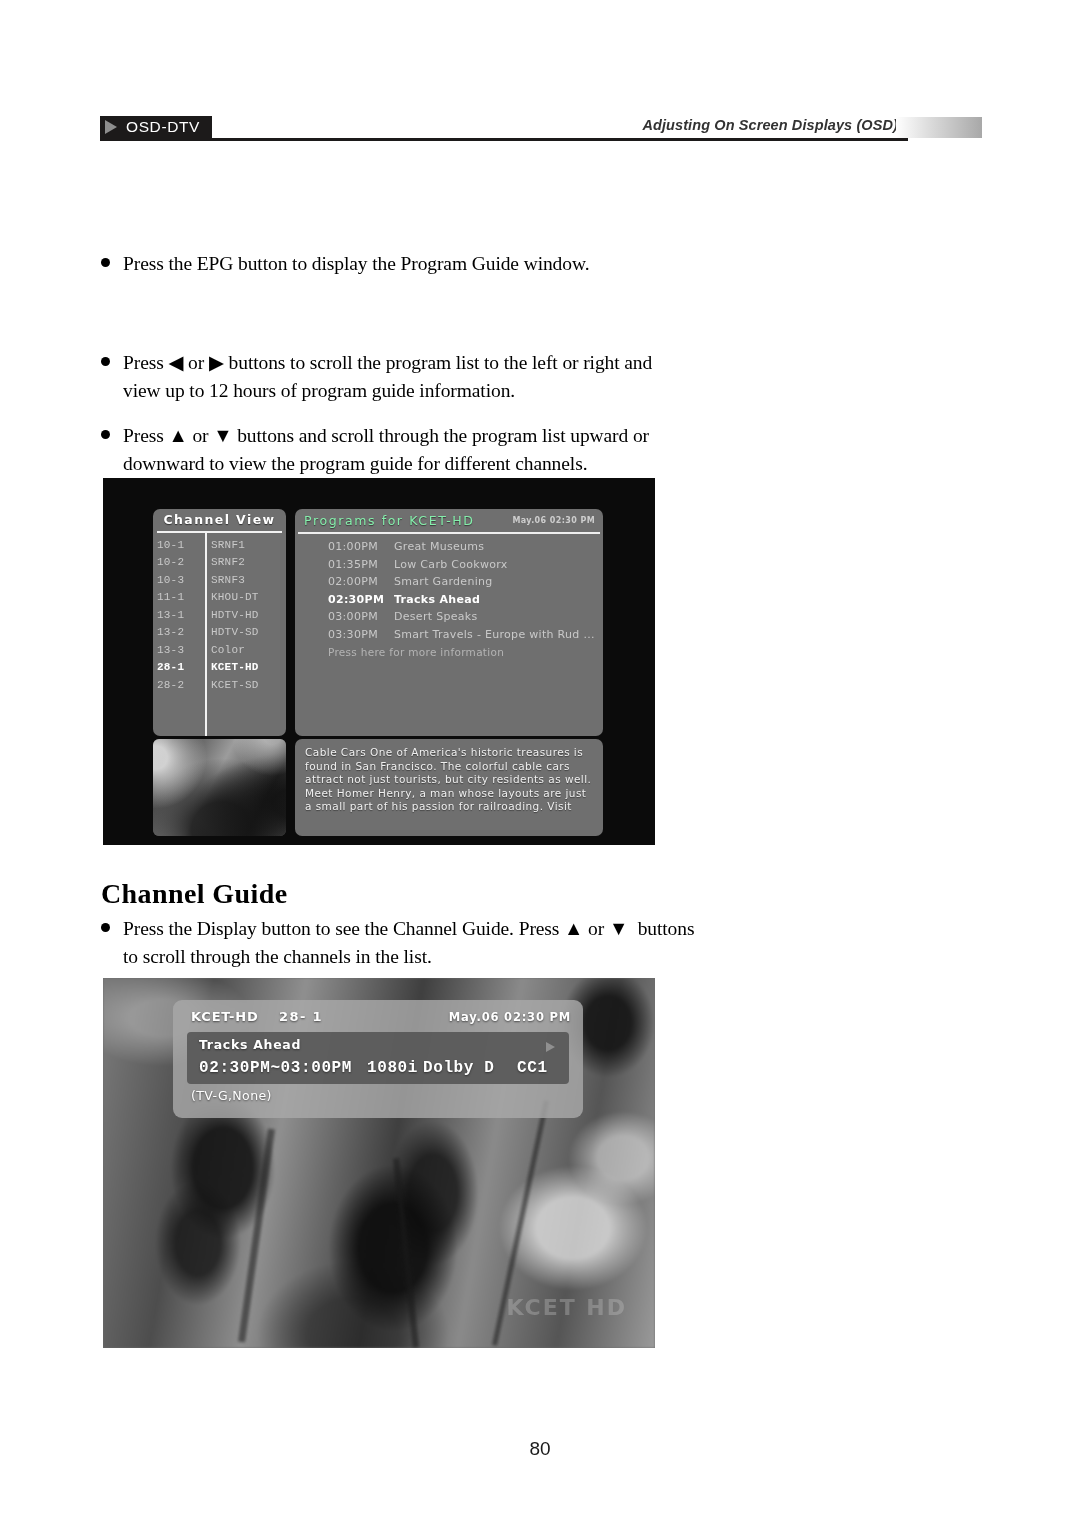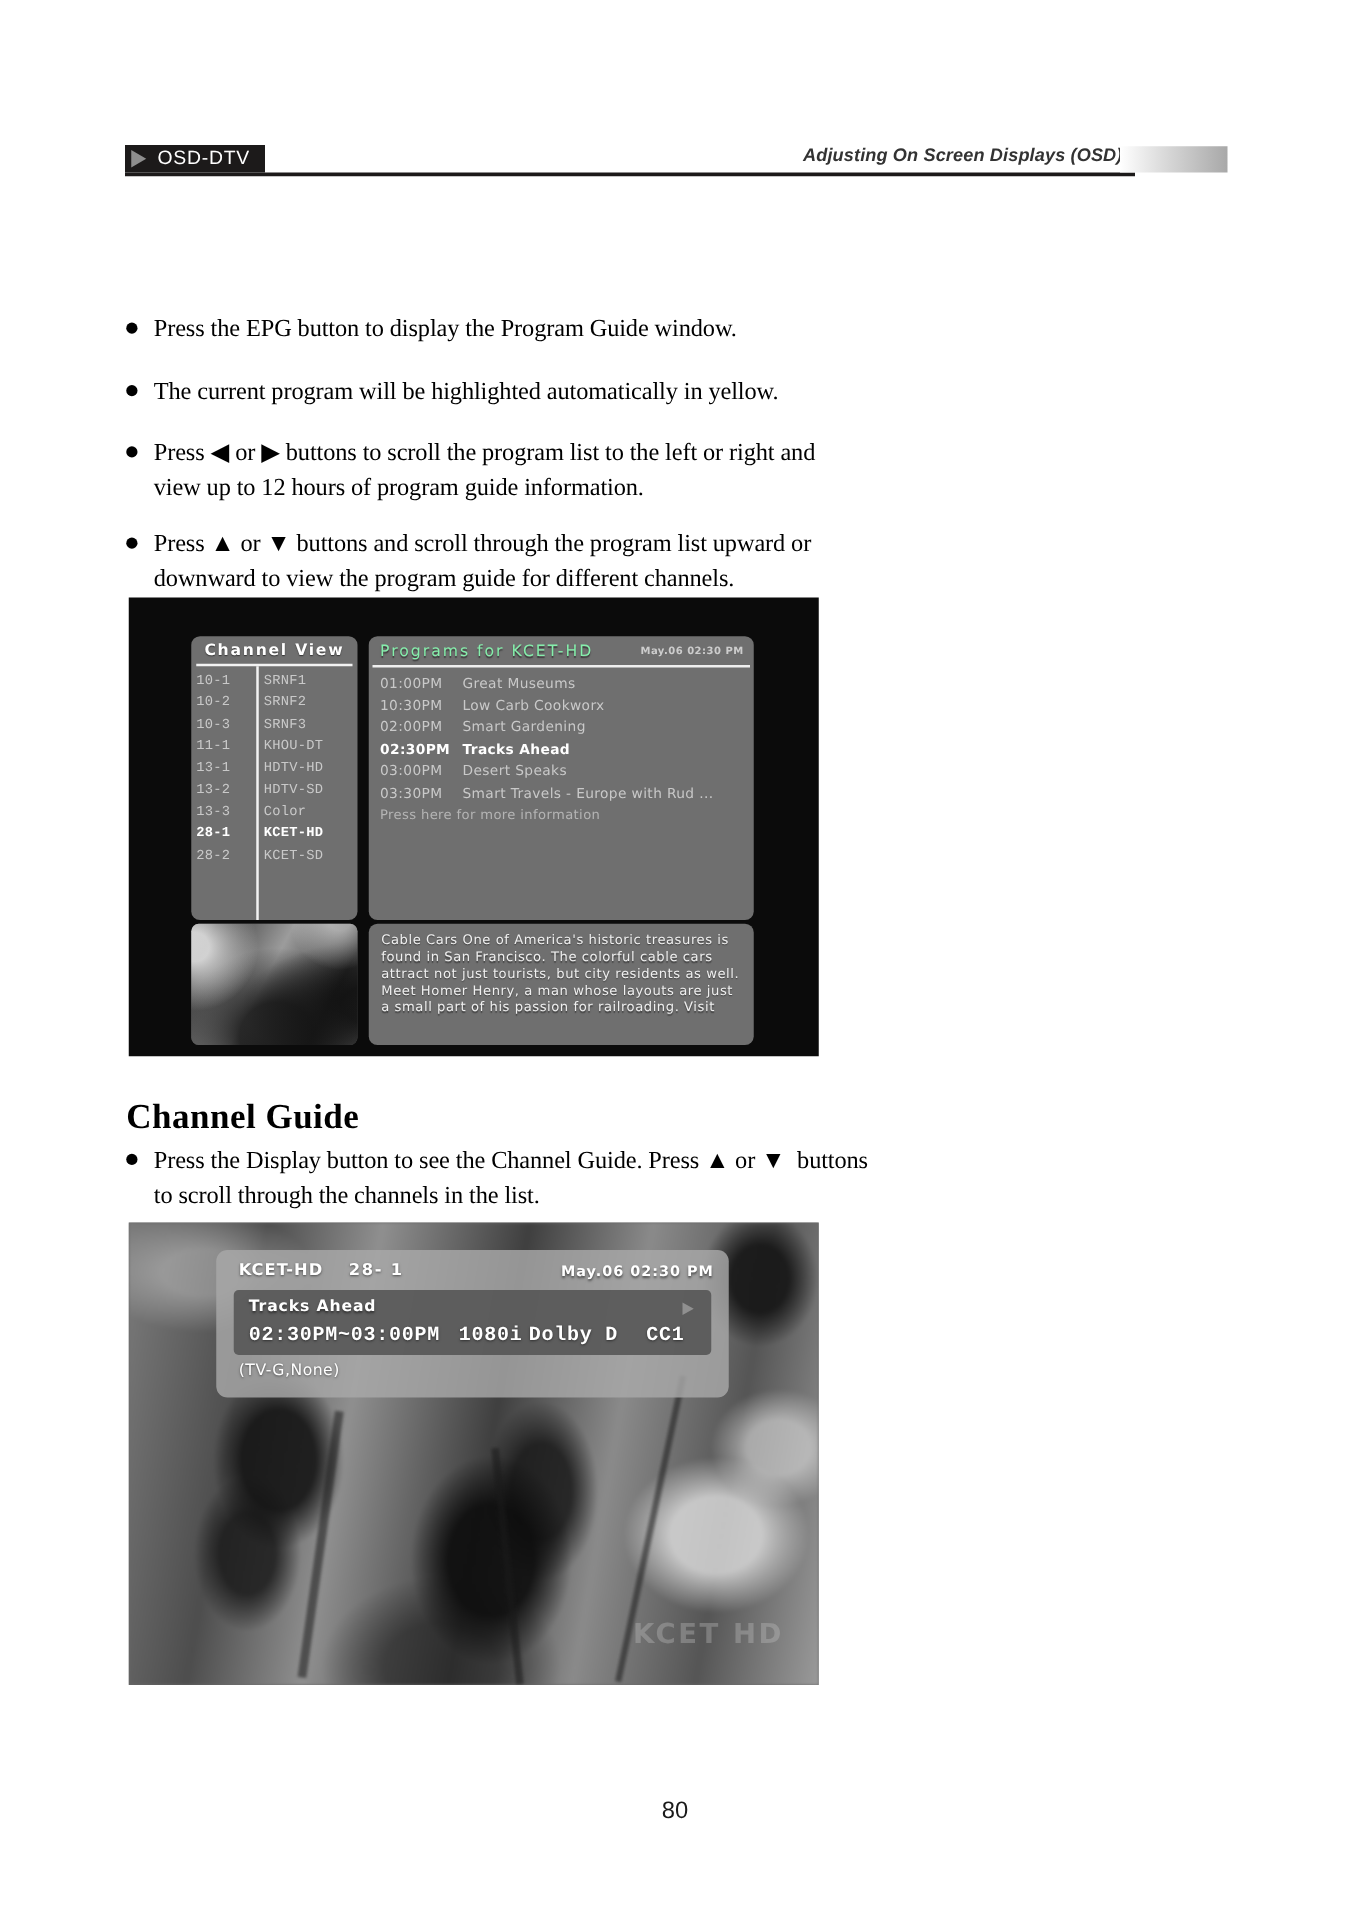--- a/index.html
+++ b/index.html
@@ -276,20 +276,21 @@
     top: 23px;
     width: 302px;
     height: 2px;
     background: #efefef;
   }
   .prog-rows {
     position: absolute;
     left: 0;
     top: 29px;
     width: 308px;
+    padding-left: 24px;
   }
   .prog-row {
     display: flex;
     height: 17.5px;
     align-items: center;
     font-family: "DejaVu Sans", sans-serif;
     font-size: 11px;
     letter-spacing: 0.3px;
     color: #c9c9c9;
   }
@@ -487,24 +488,20 @@
     <div class="header-title">Adjusting On Screen Displays (OSD)</div>
     <div class="header-gradient"></div>
   </div>
 
 
   <div class="bullet" id="bullet-1">
     <span class="dot"></span>
     <span class="txt">Press the EPG button to display the Program Guide window.</span>
   </div>
 
-  <div class="bullet" id="bullet-2">
-    <span class="dot"></span>
-    <span class="txt">The current program will be highlighted automatically in yellow.</span>
-  </div>
 
   <div class="bullet" id="bullet-3">
     <span class="dot"></span>
     <span class="txt">Press ◀ or ▶ buttons to scroll the program list to the left or right and
 view up to 12 hours of program guide information.</span>
   </div>
 
   <div class="bullet" id="bullet-4">
     <span class="dot"></span>
     <span class="txt">Press ▲ or ▼ buttons and scroll through the program list upward or
@@ -566,21 +563,21 @@
         <div class="epg-right-title">Programs for  KCET-HD</div>
         <div class="epg-clock">May.06 02:30 PM</div>
       </div>
       <div class="epg-right-rule"></div>
       <div class="prog-rows" id="prog-rows">
           <div class="prog-row">
             <span class="prog-time">01:00PM</span>
             <span class="prog-name">Great Museums</span>
           </div>
           <div class="prog-row">
-            <span class="prog-time">10:30PM</span>
+            <span class="prog-time">01:35PM</span>
             <span class="prog-name">Low Carb Cookworx</span>
           </div>
           <div class="prog-row">
             <span class="prog-time">02:00PM</span>
             <span class="prog-name">Smart Gardening</span>
           </div>
           <div class="prog-row active">
             <span class="prog-time">02:30PM</span>
             <span class="prog-name">Tracks Ahead</span>
           </div>

